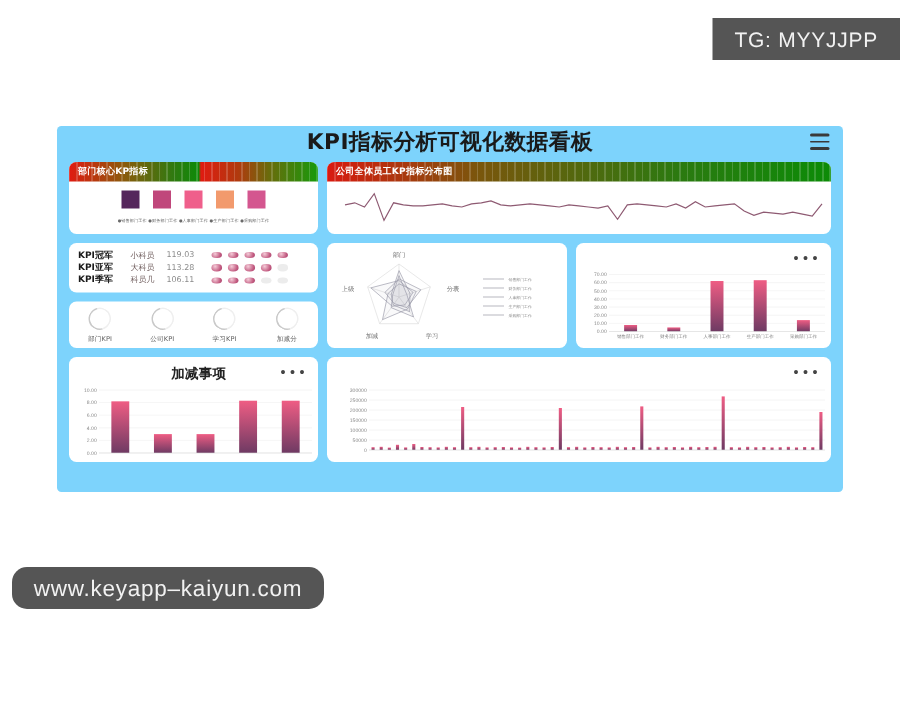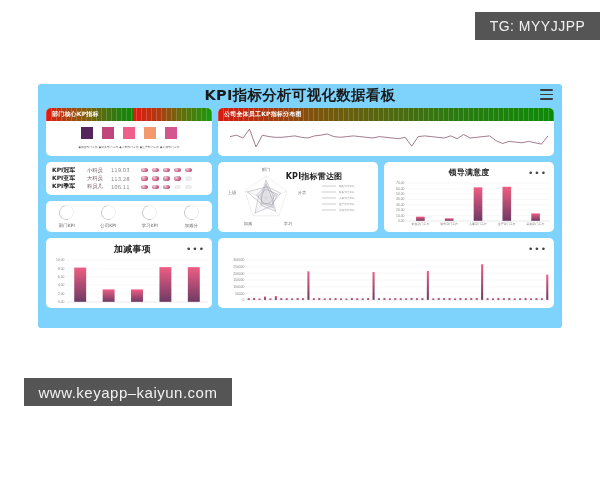--- a/index.html
+++ b/index.html
@@ -14,21 +14,21 @@
   
   .wm {
     position: absolute;
     background: #555555;
     color: #f2f2f2;
     font-family: "Liberation Sans", sans-serif;
     display: flex; align-items: center; justify-content: center;
     letter-spacing: .5px;
   }
   #wm-tg { right: 0; top: 12px; width: 125px; height: 28px; font-size: 14px; }
-  #wm-site { left: 24px; bottom: 10px; width: 208px; height: 28px; font-size: 15px; }
+  #wm-site { left: 8px; bottom: 10px; width: 208px; height: 28px; font-size: 15px; border-radius: 10px; }
 
   
   #dash {
     position: absolute; left: 38px; top: 84px;
     width: 524px; height: 244px;
     background: #7dd3fc;
     border-radius: 3px;
   }
   #title-bar { position: relative; height: 22px; }
   #dash-title {
@@ -263,25 +263,23 @@
               <text x="121" y="25.2" class="leglab">销售部门工作</text>
               <line x1="104" y1="30" x2="118" y2="30" stroke="#b8b8c0" stroke-width="0.7"></line>
               <text x="121" y="31.2" class="leglab">财务部门工作</text>
               <line x1="104" y1="36" x2="118" y2="36" stroke="#b8b8c0" stroke-width="0.7"></line>
               <text x="121" y="37.2" class="leglab">人事部门工作</text>
               <line x1="104" y1="42" x2="118" y2="42" stroke="#b8b8c0" stroke-width="0.7"></line>
               <text x="121" y="43.2" class="leglab">生产部门工作</text>
               <line x1="104" y1="48" x2="118" y2="48" stroke="#b8b8c0" stroke-width="0.7"></line>
               <text x="121" y="49.2" class="leglab">采购部门工作</text>
             </svg>
-          <div class="ttl" style="position:absolute;left:56px;top:4px;width:80px;">KPI指标雷达图</div>
         </div>
 
         <div class="card" id="c-sat">
-          <div class="ttl">领导满意度</div>
           <div class="dots">•••</div>
           <svg id="svg-sat" width="170" height="53" viewBox="0 0 170 53" style="position:absolute;left:0;top:17px;">
               <line x1="22" y1="4" x2="166" y2="4" stroke="#ececec" stroke-width="0.35"></line>
               <text x="20.5" y="5.2" class="axlab" text-anchor="end">70.00</text>
               <line x1="22" y1="9.428571428571429" x2="166" y2="9.428571428571429" stroke="#ececec" stroke-width="0.35"></line>
               <text x="20.5" y="10.628571428571428" class="axlab" text-anchor="end">60.00</text>
               <line x1="22" y1="14.857142857142858" x2="166" y2="14.857142857142858" stroke="#ececec" stroke-width="0.35"></line>
               <text x="20.5" y="16.057142857142857" class="axlab" text-anchor="end">50.00</text>
               <line x1="22" y1="20.285714285714285" x2="166" y2="20.285714285714285" stroke="#ececec" stroke-width="0.35"></line>
               <text x="20.5" y="21.485714285714284" class="axlab" text-anchor="end">40.00</text>

